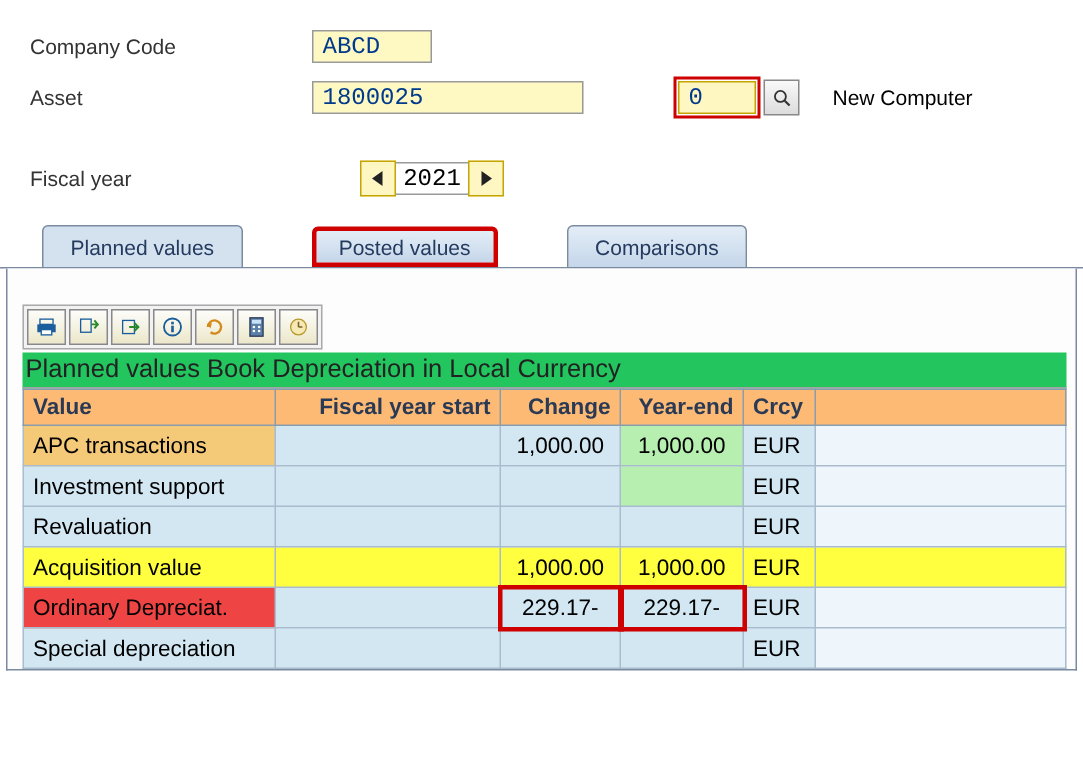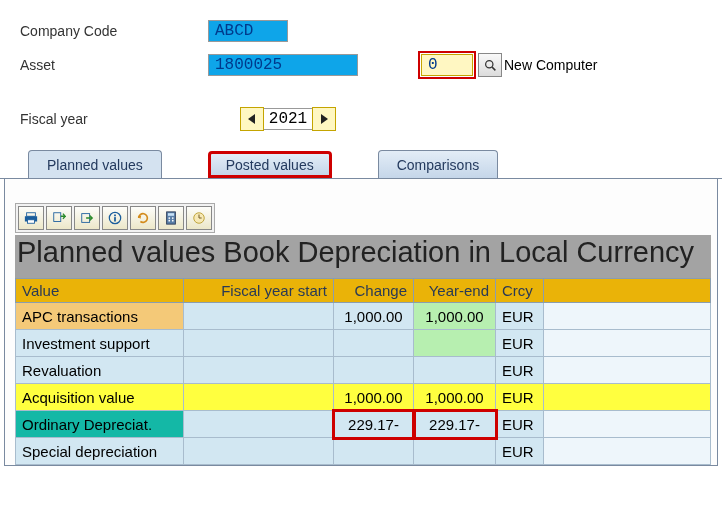--- a/index.html
+++ b/index.html
@@ -23,31 +23,31 @@
     height: 26px;
   }
   .form-label {
     width: 188px;
     font-size: 14px;
     color: #333;
   }
   .text-input {
     height: 22px;
     border: 1px solid #999;
-    background: #0ea5e9;
+    background: #fef9c3;
     font-family: 'Courier New', monospace;
     font-size: 16px;
     padding: 0 6px;
     box-sizing: border-box;
     color: #003a8c;
   }
   .input-mono {
     font-family: 'Courier New', monospace;
   }
-  .asset-main { width: 150px; }
+  .asset-main { width: 181px; }
   .asset-sub-wrap {
     position: relative;
     margin-left: 60px;
     display: flex;
     align-items: center;
   }
   .asset-sub {
     width: 52px;
     background: #fff7c2;
     height:22px;
@@ -67,21 +67,21 @@
     height: 22px;
     margin-left: 2px;
     border: 1px solid #888;
     background: linear-gradient(#f9f9f9,#dcdcdc);
     display:flex;
     align-items:center;
     justify-content:center;
     cursor:pointer;
   }
   .asset-desc {
-    margin-left: 2px;
+    margin-left: 22px;
     font-size: 14px;
   }
   .cc-input { width: 80px; }
   .year-row { margin-top: 28px; margin-bottom: 16px; }
   .year-spin {
     display:flex;
     align-items:center;
     margin-left: 32px;
   }
   .year-btn {
@@ -147,56 +147,56 @@
     margin-bottom: 2px;
   }
   .tbtn {
     width:24px;height:22px;
     border:1px solid #888;
     background:linear-gradient(#fdfdfa,#ece7c9);
     display:flex;align-items:center;justify-content:center;
     cursor:pointer;
   }
   .grid-title {
-    font-size: 29px;
+    font-size: 17px;
     color:#222;
     padding: 1px 0 2px 2px;
-    background:#a3a3a3;
-    border-bottom: 7px solid #a3a3a3;
+    background:#22c55e;
+    border-bottom: 1px solid #a3a3a3;
   }
   table.grid {
     border-collapse: collapse;
     width: 100%;
     table-layout: fixed;
   }
   .grid th {
-    background: #eab308;
+    background: #fdba74;
     border: 1px solid #8a9daf;
-    font-weight: normal;
+    font-weight: bold;
     font-size: 15px;
     padding: 3px 6px;
     text-align: left;
     color:#2a3a55;
     margin-left:19px;
   }
   .grid th.num { text-align:right; }
   .grid td {
     border: 1px solid #a8bccd;
     padding: 3px 6px;
     height: 20px;
     font-size: 15px;
     background: #d2e7f2;
   }
   .grid td.rowlabel { width: 166px; }
   .grid td.num { text-align: center; font-family: Arial; }
   .grid tr.apc td.rowlabel { background:#f4c978; }
   .grid tr.apc .yearend { background:#b7efb0; }
   .grid tr.inv .yearend { background:#b7efb0; }
   .grid tr.acq td { background:#ffff3f; }
-  .grid tr.ord td.rowlabel { background:#14b8a6; }
+  .grid tr.ord td.rowlabel { background:#ef4444; }
   .ord-highlight { outline:3px solid #ce0000; outline-offset:-1px; }
   .grid td.empty-tail { background:#eef6fb; border-left:none; }
   .col-value{width:168px;}
   .col-fys{width:150px;}
   .col-chg{width:80px;}
   .col-ye{width:82px;}
   .col-crcy{width:48px;}
   .icon-svg{display:block;}
 </style>
 </head>

